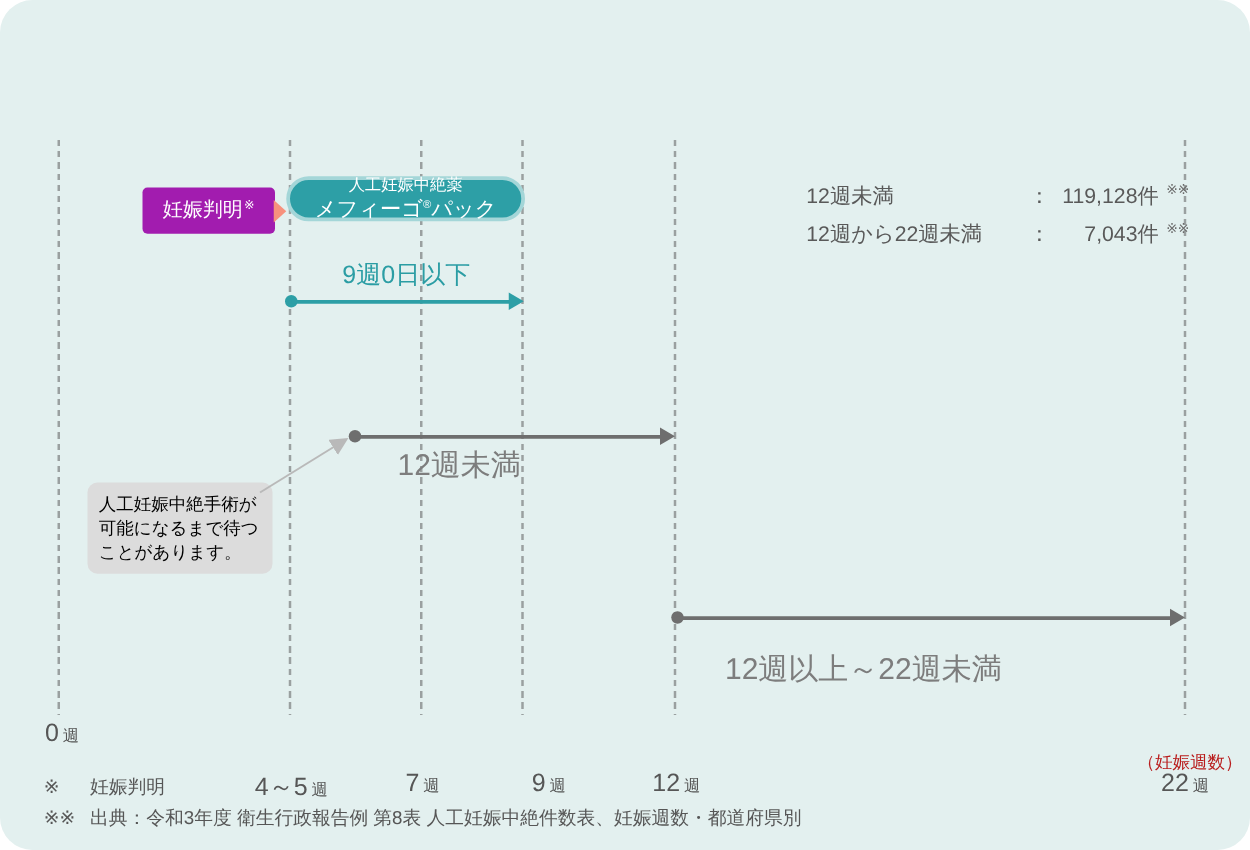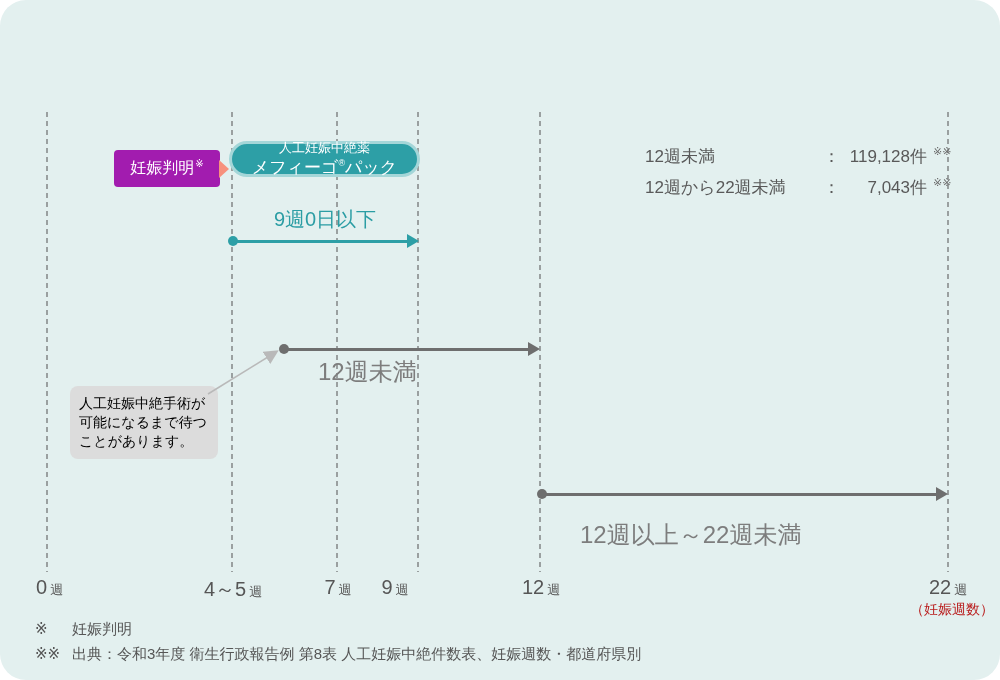--- a/index.html
+++ b/index.html
@@ -67,21 +67,21 @@
   .diag-arrow { position:absolute; left:198px; top:342px; }
   
   .stats { position:absolute; left:645px; top:141px; font-size:17px; color:#595959; }
   .stats .row { display:grid; grid-template-columns:178px 18px 86px 36px; height:31px; align-items:center; }
   .stats .val { text-align:right; }
   .stats .mark { font-size:11px; color:#6b6b6b; padding-left:6px; transform:translateY(-5px); }
   
   .axis-lbl { position:absolute; top:576px; color:#565656; white-space:nowrap; }
   .axis-lbl .num { font-size:20px; }
   .axis-lbl .unit { font-size:13px; margin-left:3px; }
-  .axis-ctr { transform:translateX(-50%); }
+  .axis-ctr { transform:translateX(-50%);margin-top:40px; }
   .axis-extra { position:absolute; top:601px; left:952px; transform:translateX(-50%); font-size:14px; color:#b91c1c; white-space:nowrap; }
   
   .fnote { position:absolute; left:35px; font-size:15px; color:#565656; white-space:nowrap; }
   .fnote .mark { display:inline-block; width:37px; }
 </style>
 </head>
 <body>
 
 <div class="canvas">
 
@@ -141,21 +141,21 @@
       <span>12週から22週未満</span>
       <span>：</span>
       <span class="val">7,043件</span>
       <span class="mark">※※</span>
     </div>
   </div>
 
   <div class="axis-lbl" style="left:36px;"><span class="num">0</span><span class="unit">週</span></div>
   <div class="axis-lbl axis-ctr" style="left:233px;"><span class="num">4～5</span><span class="unit">週</span></div>
   <div class="axis-lbl axis-ctr" style="left:338px;"><span class="num">7</span><span class="unit">週</span></div>
-  <div class="axis-lbl axis-ctr" style="left:395px;"><span class="num">9</span><span class="unit">週</span></div>
+  <div class="axis-lbl axis-ctr" style="left:439px;"><span class="num">9</span><span class="unit">週</span></div>
   <div class="axis-lbl axis-ctr" style="left:541px;"><span class="num">12</span><span class="unit">週</span></div>
   <div class="axis-lbl axis-ctr" style="left:948px;"><span class="num">22</span><span class="unit">週</span></div>
   <div class="axis-extra">（妊娠週数）</div>
 
   <div class="fnote" style="top:620px;">
     <span class="mark">※</span><span>妊娠判明</span>
   </div>
   <div class="fnote" style="top:645px;">
     <span class="mark">※※</span><span>出典：令和3年度 衛生行政報告例 第8表 人工妊娠中絶件数表、妊娠週数・都道府県別</span>
   </div>

